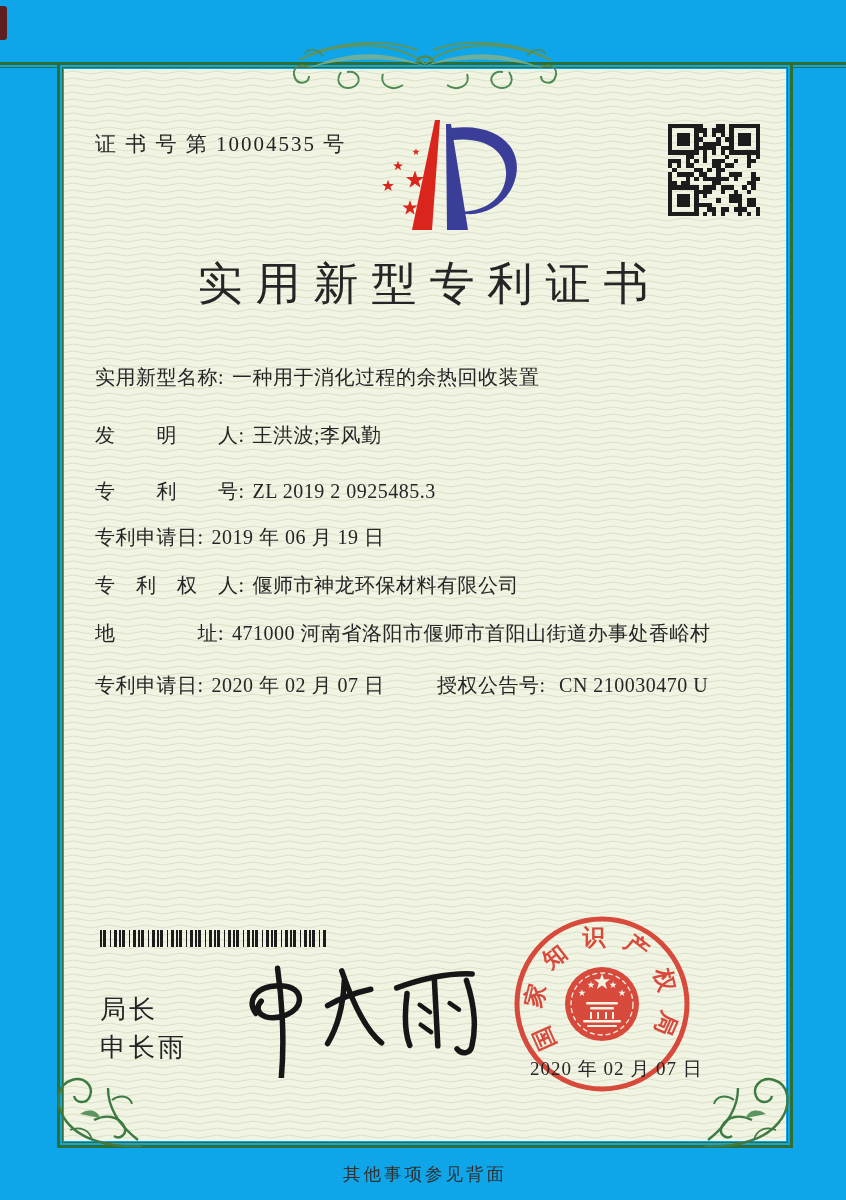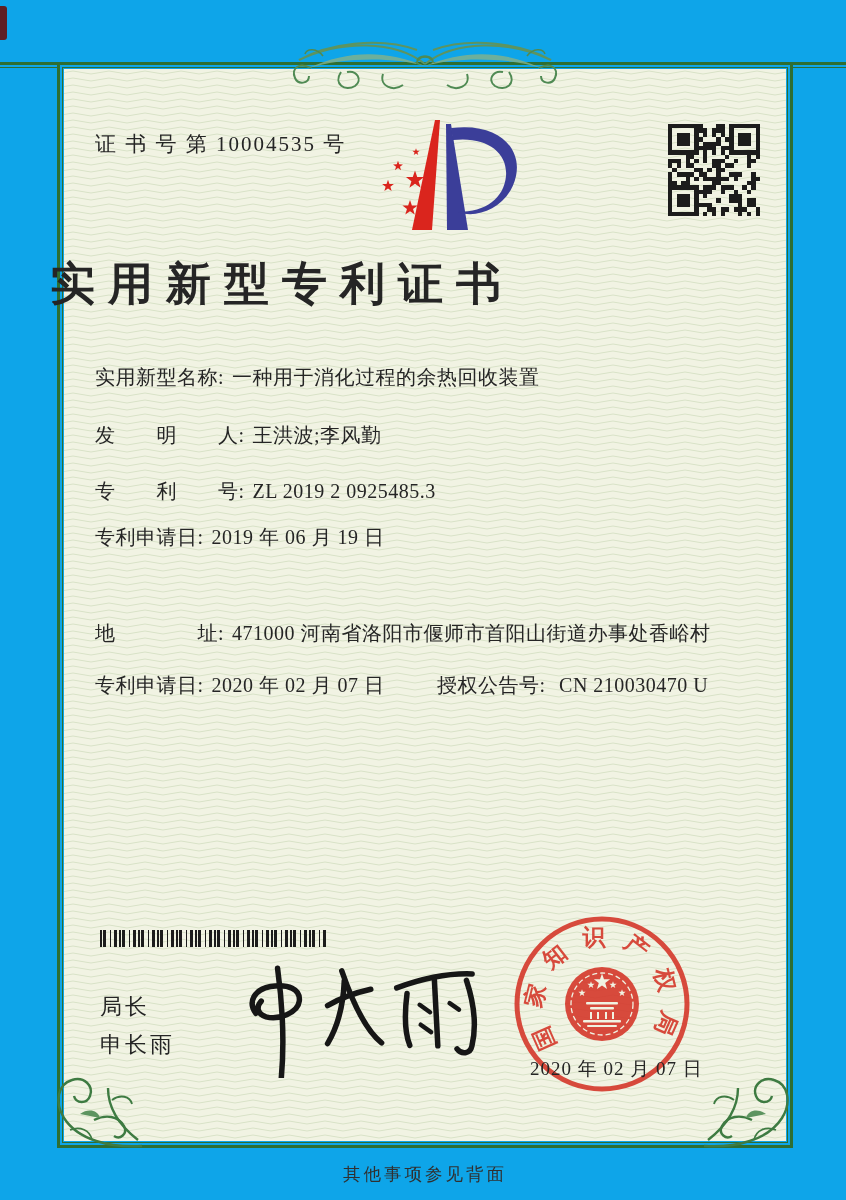--- a/index.html
+++ b/index.html
@@ -10,32 +10,32 @@
   }
   .abs{position:absolute;}
   
   .rule-ext{height:2px;border-top:3px solid #2e6e32;border-bottom:1px solid #2e6e32;background:transparent;}
   
   .frame{left:57px;top:62px;width:736px;height:1086px;box-sizing:border-box;border:3px solid #2e6e32;}
   .frame-inner{position:absolute;left:2px;top:2px;right:2px;bottom:2px;border:1px solid #2e6e32;}
   .guilloche{position:absolute;left:4px;top:4px;width:calc(100% - 8px);height:calc(100% - 8px);}
   .scan-mark{left:0;top:6px;width:7px;height:34px;background:#5e1f23;border-radius:0 3px 3px 0;}
   .cert-no{left:95px;top:130px;font-size:21px;letter-spacing:2px;}
-  .title{left:0;right:0;top:254px;text-align:left;font-size:45px;font-weight:bold;letter-spacing:13px;text-indent:13px;margin-left:37px;}
+  .title{left:0;right:0;top:254px;text-align:center;font-size:45px;font-weight:normal;letter-spacing:13px;text-indent:13px;}
   .field-row{left:95px;width:690px;font-size:20px;letter-spacing:.5px;white-space:nowrap;}
   .field-label{display:inline-block;}
   .field-value{margin-left:8px;}
   .grant-no{position:absolute;left:342px;top:0;white-space:nowrap;}
   .paras{left:95px;top:712px;width:678px;font-size:19.5px;line-height:38px;letter-spacing:.3px;text-align:justify;}
   .paras p{margin:0;text-indent:2em;}
   .barcode{left:100px;top:930px;width:228px;height:17px;
     background:
       repeating-linear-gradient(90deg,#1c1c1c 0 2px,transparent 2px 3px,#1c1c1c 3px 6px,transparent 6px 10px,#1c1c1c 10px 11px,transparent 11px 14px,#1c1c1c 14px 17px,transparent 17px 19px);
   }
-  .signer{left:100px;font-size:22px;letter-spacing:3px;}
+  .signer{left:100px;font-size:26px;letter-spacing:3px;}
   .seal-date{left:530px;top:1056px;font-size:19px;letter-spacing:1px;z-index:5;white-space:nowrap;}
   .page-info{left:57px;width:736px;top:1118px;text-align:center;font-size:15.5px;letter-spacing:1px;}
   .back-note{left:4px;right:0;top:1162px;text-align:center;font-size:17.5px;letter-spacing:3px;color:#303030;}
   .z2{z-index:2;} .z3{z-index:3;} .z4{z-index:4;}
 </style>
 </head>
 <body>
 
 <div class="page">
 
@@ -356,20 +356,23 @@
   </div>
   <div class="abs field-row z3" style="top:364px;">
     <span class="field-label">实用新型名称:</span><span class="field-value">一种用于消化过程的余热回收装置</span>
   </div>
   <div class="abs field-row z3" style="top:478px;">
     <span class="field-label">专　　利　　号:</span><span class="field-value">ZL 2019 2 0925485.3</span>
   </div>
   <div class="abs field-row z3" style="top:524px;">
     <span class="field-label">专利申请日:</span><span class="field-value">2019 年 06 月 19 日</span>
   </div>
+  <div class="abs field-row z3" style="top:572px;">
+    <span class="field-label">专　利　权　人:</span><span class="field-value">偃师市神龙环保材料有限公司</span>
+  </div>
   <div class="abs field-row z3" style="top:620px;">
     <span class="field-label">地　　　　址:</span><span class="field-value">471000 河南省洛阳市偃师市首阳山街道办事处香峪村</span>
   </div>
   <div class="abs field-row z3" style="top:672px;">
     <span class="field-label">专利申请日:</span><span class="field-value">2020 年 02 月 07 日</span>
     <span class="grant-no">
       <span>授权公告号:</span>
       <span class="field-value">CN 210030470 U</span>
     </span>
   </div>

